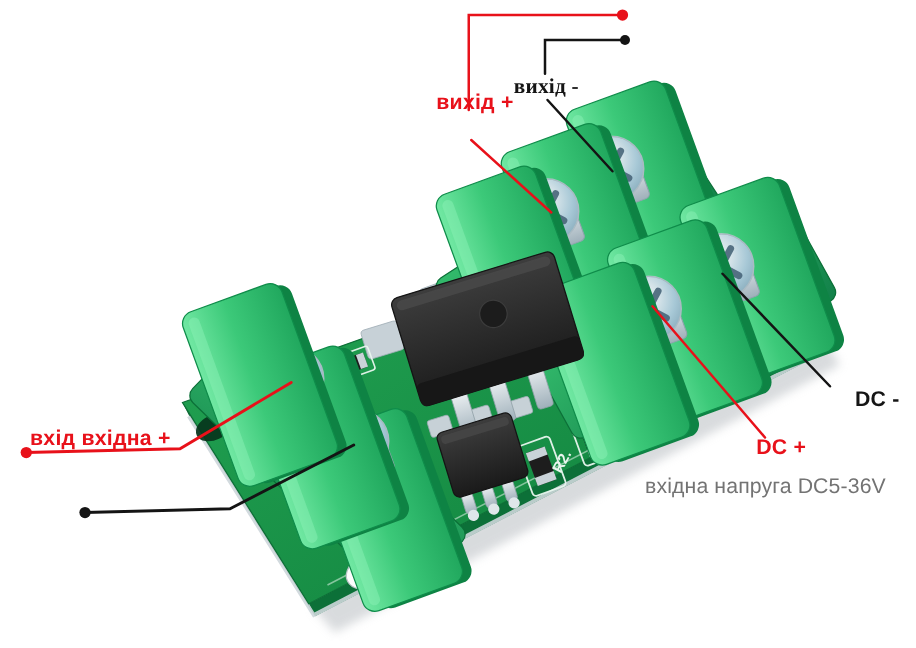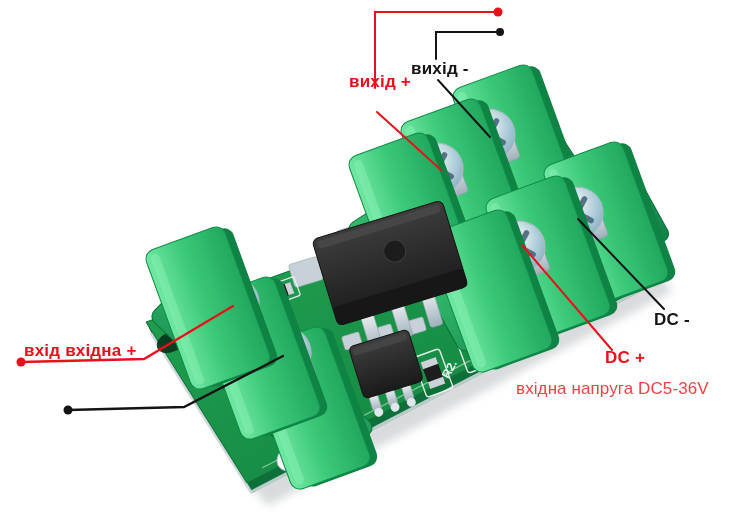--- a/index.html
+++ b/index.html
@@ -7,21 +7,21 @@
     position:relative; width:733px; height:518px; background:#ffffff;
     font-family:"Liberation Sans", sans-serif; overflow:hidden;
   }
   .stage svg { position:absolute; left:0; top:0; }
   .lbl {
     position:absolute; white-space:nowrap;
     font-size:17px; font-weight:700; line-height:1.15; letter-spacing:.2px;
   }
   .lbl.red  { color:#e8111a; }
   .lbl.blk  { color:#151515; }
-  .lbl.note { font-weight:400; color:#ef4444; letter-spacing:.1px; }
+  .lbl.note { font-weight:400; color:#737373; letter-spacing:.1px; }
 </style>
 </head>
 <body>
 
 <div class="stage">
 
 <svg width="733" height="518" viewBox="0 0 733 518">
   <defs>
     <linearGradient id="pcbGrad" x1="0" y1="0" x2="1" y2="1">
       <stop offset="0" stop-color="#25a956"></stop>
@@ -192,19 +192,19 @@
     <g stroke="#141414" stroke-width="2.3">
       <polyline points="283,356 184,407 68,410"></polyline>
       <circle cx="68" cy="410" r="4.5" fill="#141414" stroke="none"></circle>
     </g>
     <line x1="578" y1="219" x2="664" y2="309" stroke="#141414" stroke-width="2"></line>
     <line x1="522" y1="245" x2="612" y2="350" stroke="#e8111a" stroke-width="2"></line>
   </g>
 </svg>
 
 <div class="lbl red" style="left:349px; top:72px;">вихід +</div>
-<div class="lbl blk" style="left:411px; top:59px;">вихід -</div>
+<div class="lbl blk" style="left:411px; top:59px;font-family:Liberation Serif, serif;">вихід -</div>
 <div class="lbl red" style="left:24px;  top:341px;">вхід вхідна +</div>
-<div class="lbl blk" style="left:654px; top:310px;">DC -</div>
+<div class="lbl blk" style="left:684px; top:310px;">DC -</div>
 <div class="lbl red" style="left:605px; top:348px;">DC +</div>
 <div class="lbl note" style="left:516px; top:379px;">вхідна напруга DC5-36V</div>
 
 </div>
 
 </body></html>

